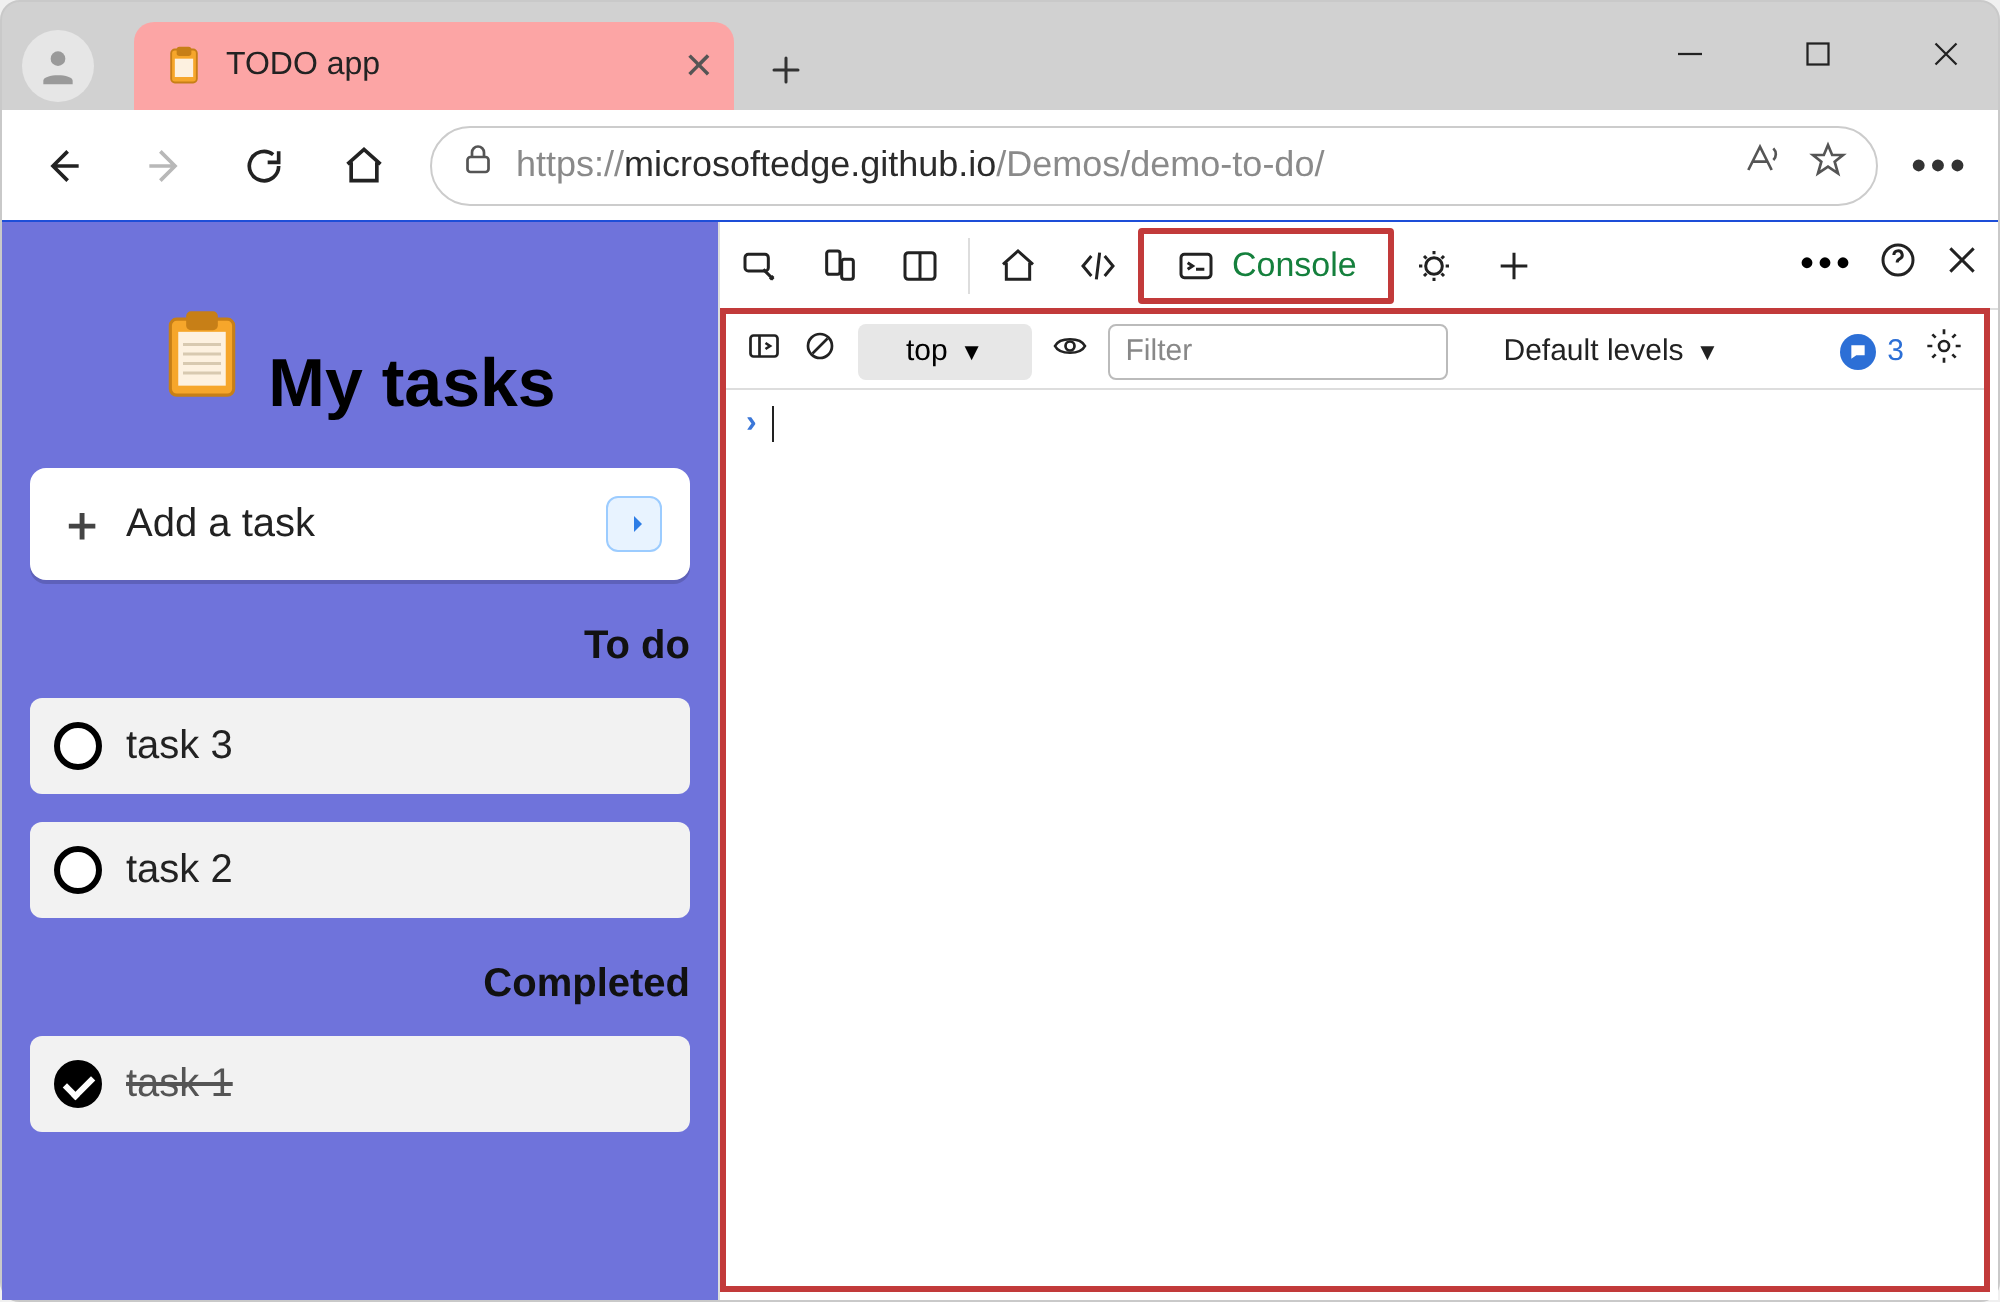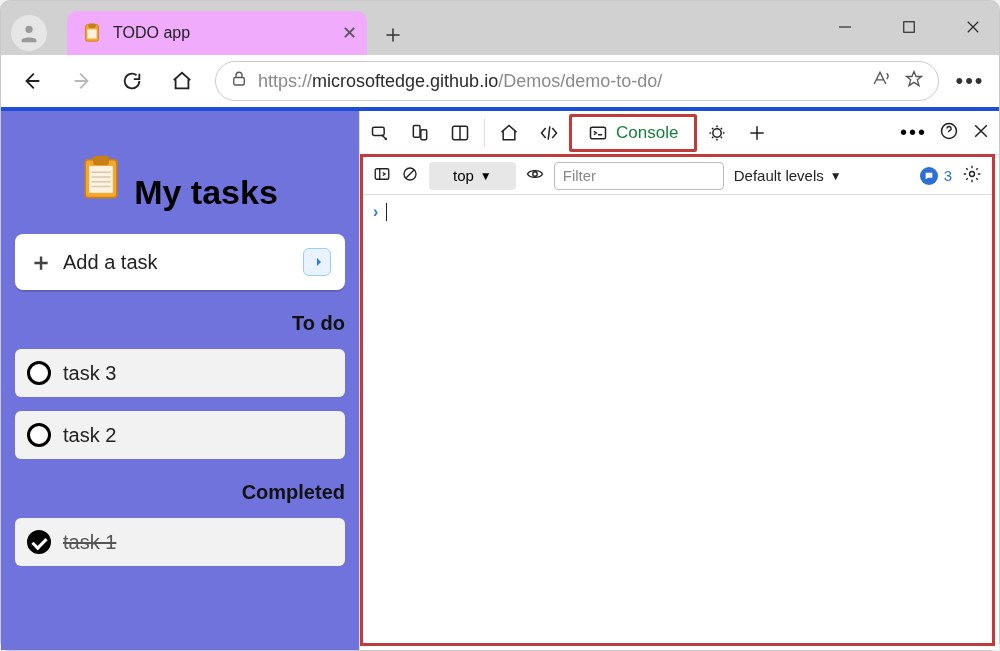--- a/index.html
+++ b/index.html
@@ -3,31 +3,31 @@
 <meta charset="utf-8">
 <style>
   * { box-sizing: border-box; margin: 0; padding: 0; font-family: -apple-system, "Segoe UI", Arial, sans-serif; }
   body { width: 1000px; height: 651px; background: #f0f0f0; overflow: hidden; }
 
   
   .win { width: 100%; height: 100%; border: 1px solid #c9c9c9; border-radius: 10px; background: #d1d1d1; display: flex; flex-direction: column; }
   .titlebar { height: 54px; display: flex; align-items: flex-end; position: relative; }
   .avatar { width: 36px; height: 36px; border-radius: 50%; background: #e6e6e6; margin: 0 10px 4px 10px; display:flex; align-items:center; justify-content:center;}
   .avatar svg { width: 22px; height: 22px; fill: #9a9a9a; }
-  .tab { height: 44px; background: #f0abfc; border-radius: 10px 10px 0 0; display: flex; align-items: center; padding: 0 14px; min-width: 300px; position: relative; margin-left: 10px; }
+  .tab { height: 44px; background: #fca5a5; border-radius: 10px 10px 0 0; display: flex; align-items: center; padding: 0 14px; min-width: 300px; position: relative; margin-left: 10px; }
   .tab .favicon { width: 22px; height: 22px; margin-right: 10px; }
   .tab .tabtitle { font-size: 16px; color: #222; }
   .tab .close { position: absolute; right: 10px; font-size: 18px; color: #555; }
   .newtab { width: 40px; height: 40px; display:flex; align-items:center; justify-content:center; margin-left: 6px; }
   .wincontrols { position:absolute; right: 6px; top: 6px; display:flex; gap: 24px; align-items:center; }
   .wincontrols span { width: 40px; height: 40px; display:flex; align-items:center; justify-content:center; }
   .wincontrols svg { width: 18px; height: 18px; stroke:#222; stroke-width:1.5; fill:none; }
 
   
-  .toolbar { height: 56px; background: #fff; display:flex; align-items:center; padding: 0 14px; gap: 16px; border-bottom: 4px solid #1d4ed8; }
+  .toolbar { height: 56px; background: #fff; display:flex; align-items:center; padding: 0 14px; gap: 16px; border-bottom: 1px solid #1d4ed8; }
   .navbtn { width: 34px; height: 34px; display:flex; align-items:center; justify-content:center; border-radius: 6px; }
   .navbtn svg { width: 22px; height: 22px; stroke:#222; stroke-width:2; fill:none; }
   .navbtn.disabled svg { stroke:#b8b8b8; }
   .addr { flex:1; height: 40px; background:#fff; border:1px solid #ccc; border-radius: 20px; display:flex; align-items:center; padding:0 14px; gap:10px; }
   .addr .lock svg{ width:18px; height:18px; stroke:#555; stroke-width:1.8; fill:none;}
   .addr .url { font-size: 18px; color:#2b2b2b; white-space:nowrap; }
   .addr .url .dim { color:#8a8a8a; }
   .addr-right { margin-left:auto; display:flex; gap:14px; align-items:center;}
   .addr-right svg{ width:20px; height:20px; stroke:#555; stroke-width:1.6; fill:none;}
   .toolkebab { width:30px; display:flex; align-items:center; justify-content:center; font-size:22px; color:#333; letter-spacing:2px;}
@@ -63,21 +63,21 @@
   .dtconsole .lbl{ font-size:17px; color:#15803d;}
   .dtright { margin-left:auto; display:flex; align-items:center; gap:12px;}
   .dtright svg{ width:20px; height:20px; stroke:#222; stroke-width:1.8; fill:none;}
 
   .consolewrap { flex:1; border:3px solid #c23a3a; margin:-1px 4px 4px 0; display:flex; flex-direction:column; }
   .consoletool { height:38px; border-bottom:1px solid #ddd; display:flex; align-items:center; gap:10px; padding:0 10px;}
   .consoletool .tool svg{ width:18px; height:18px; stroke:#222; stroke-width:1.8; fill:none;}
   .ctx { background:#e7e7e7; height:28px; border-radius:4px; padding:0 24px; display:flex; align-items:center; gap:6px; font-size:15px;}
   .ctx .dd{ font-size:12px;}
   .filter { height:28px; width:170px; border:1px solid #bbb; border-radius:4px; padding:0 8px; font-size:15px; color:#888; display:flex; align-items:center;}
-  .levels { font-size:15px; color:#222; display:flex; align-items:center; gap:6px;}
+  .levels { font-size:15px; color:#222; display:flex; align-items:center; gap:6px;margin-left:18px;}
   .levels .dd{ font-size:12px;}
   .issuecount{ display:flex; align-items:center; gap:6px; margin-left:auto;}
   .issuecount .bubble{ width:18px; height:18px; border-radius:50%; background:#2c6fd6; display:flex; align-items:center; justify-content:center;}
   .issuecount .bubble svg{ width:10px; height:10px; fill:#fff;}
   .issuecount .n{ color:#2c6fd6; font-size:15px;}
   .gear svg{ width:20px; height:20px; stroke:#222; stroke-width:1.6; fill:none;}
 
   .consolebody { flex:1; background:#fff; padding:8px 10px; font-family: Consolas, Menlo, monospace; font-size:16px;}
   .prompt{ display:flex; align-items:center; gap:8px;}
   .prompt .chev{ color:#3b77d8; font-weight:bold;}

